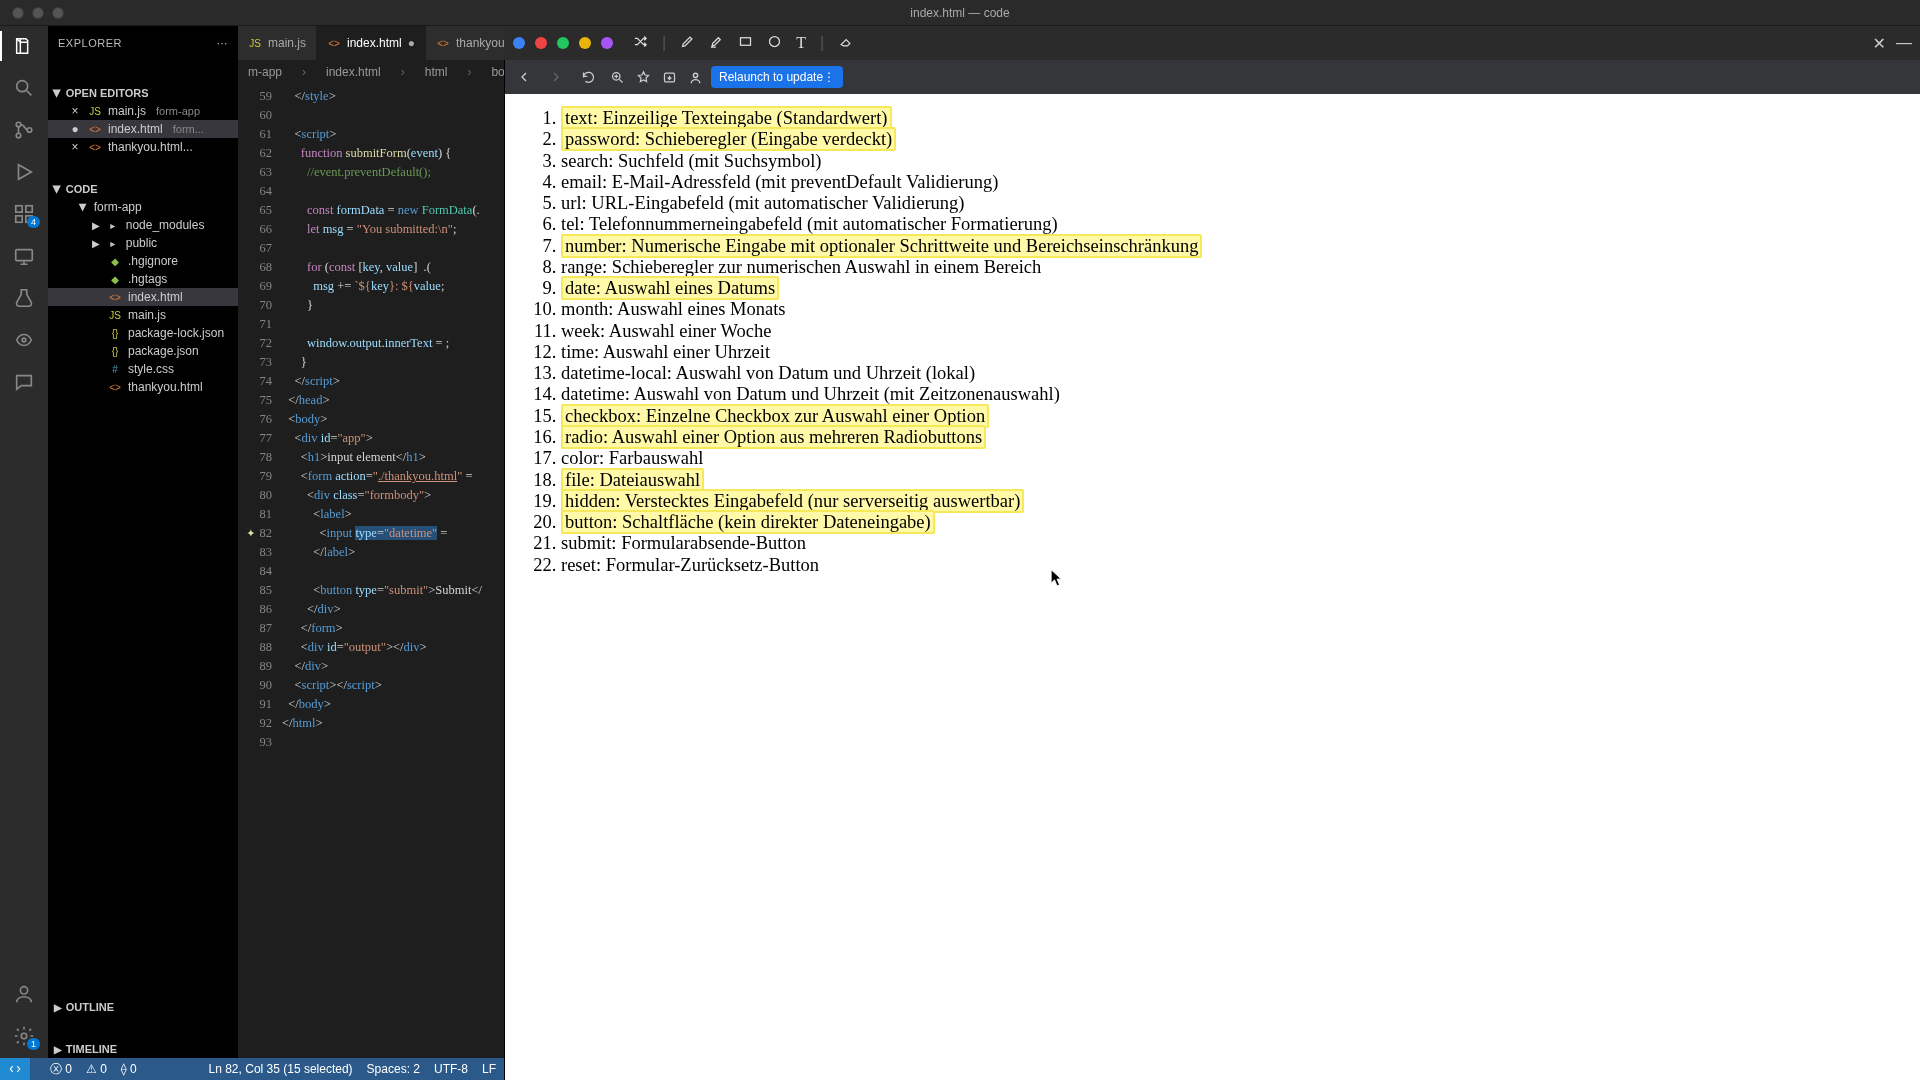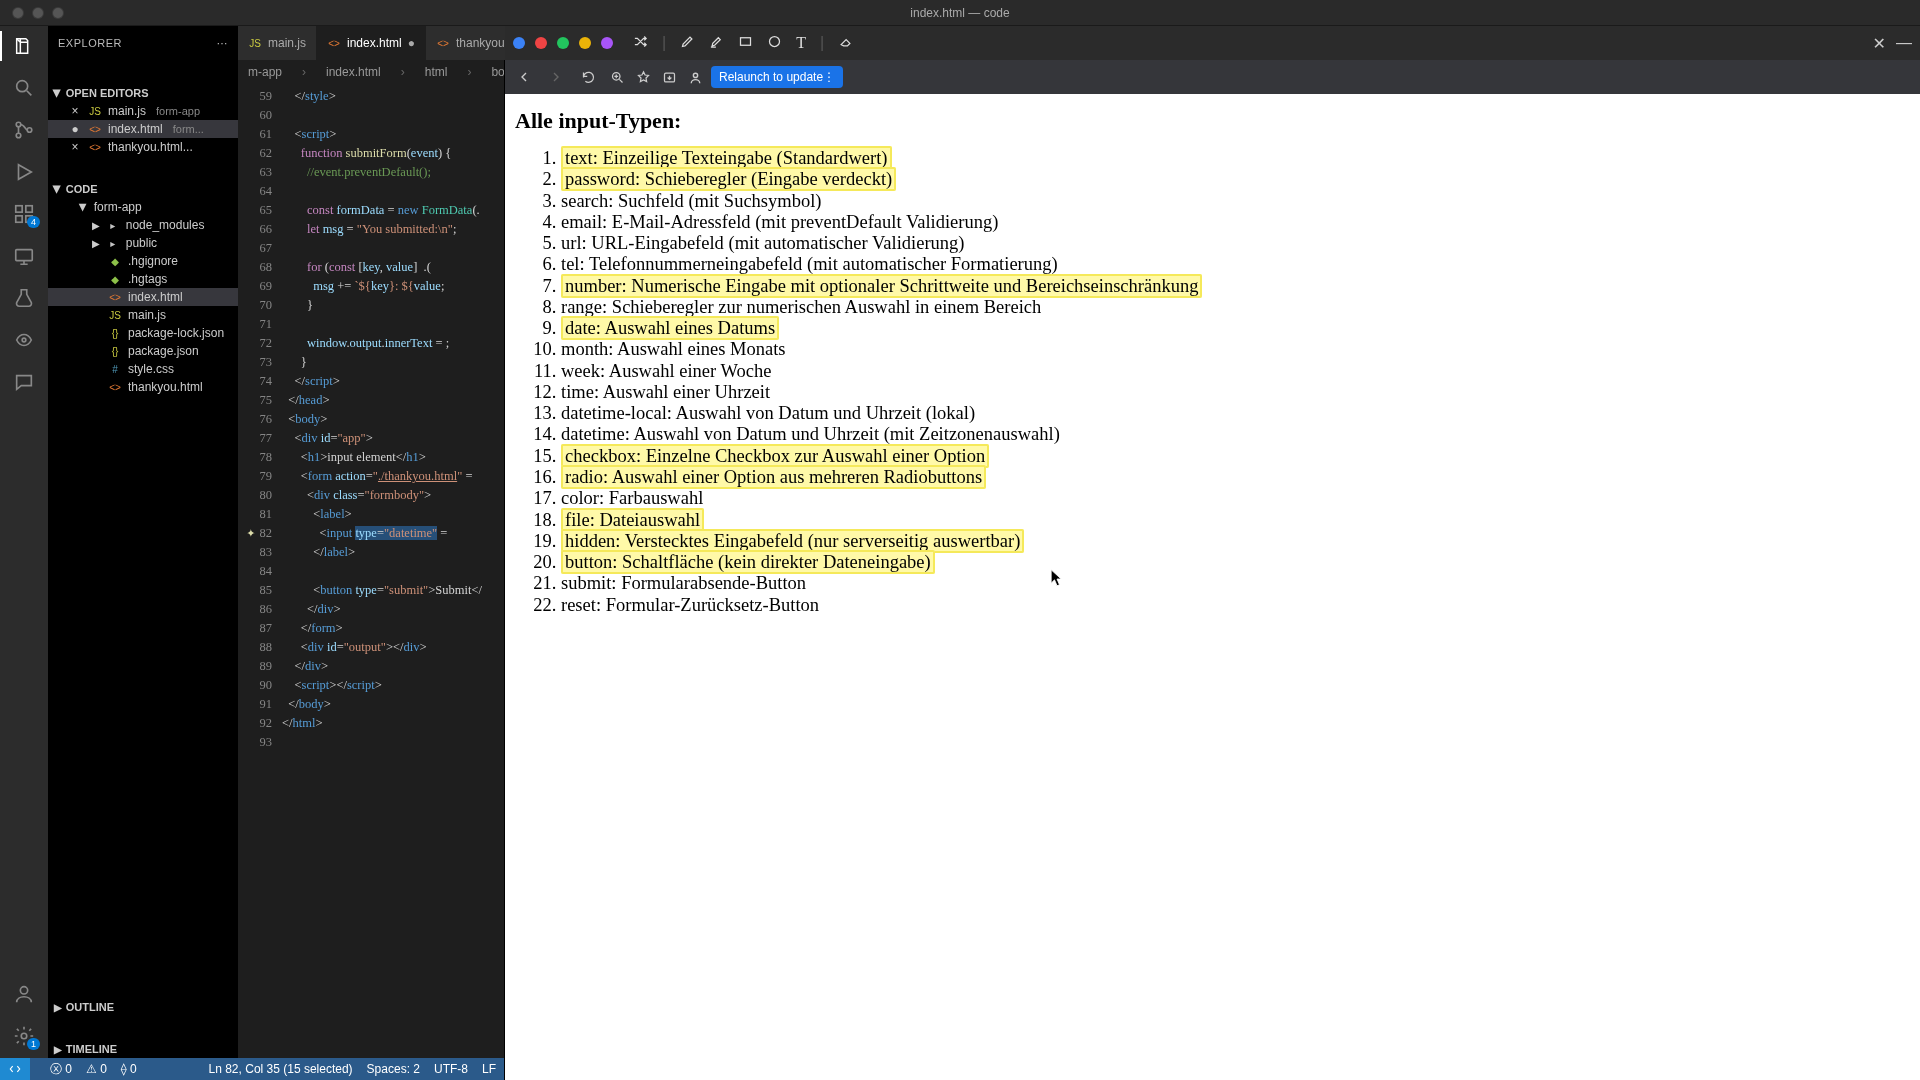--- a/index.html
+++ b/index.html
@@ -552,21 +552,20 @@
             <path d="M6 20c0-3 3-5 6-5s6 2 6 5"></path>
           </svg>
         </div>
       <div class="relaunch">
         <span>Relaunch to update</span>
         <span>⋮</span>
       </div>
     </div>
 
     <div class="page">
-      <h2>Alle input-Typen:</h2>
       <ol id="input-list">
           <li><span class="hl">text: Einzeilige Texteingabe (Standardwert)</span></li>
           <li><span class="hl">password: Schieberegler (Eingabe verdeckt)</span></li>
           <li>search: Suchfeld (mit Suchsymbol)</li>
           <li>email: E-Mail-Adressfeld (mit preventDefault Validierung)</li>
           <li>url: URL-Eingabefeld (mit automatischer Validierung)</li>
           <li>tel: Telefonnummerneingabefeld (mit automatischer Formatierung)</li>
           <li><span class="hl">number: Numerische Eingabe mit optionaler Schrittweite und Bereichseinschränkung</span></li>
           <li>range: Schieberegler zur numerischen Auswahl in einem Bereich</li>
           <li><span class="hl">date: Auswahl eines Datums</span></li>

